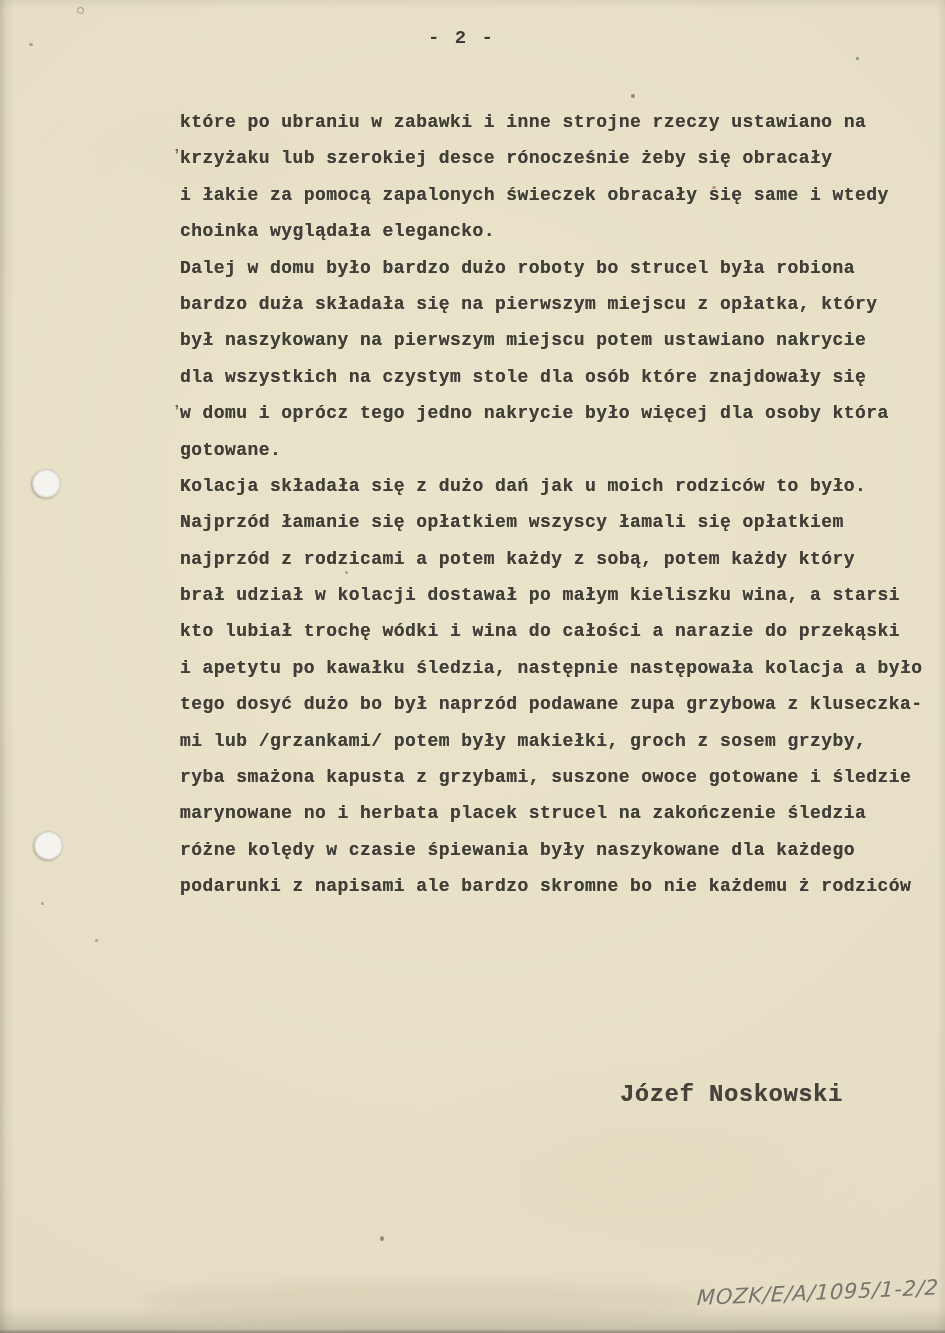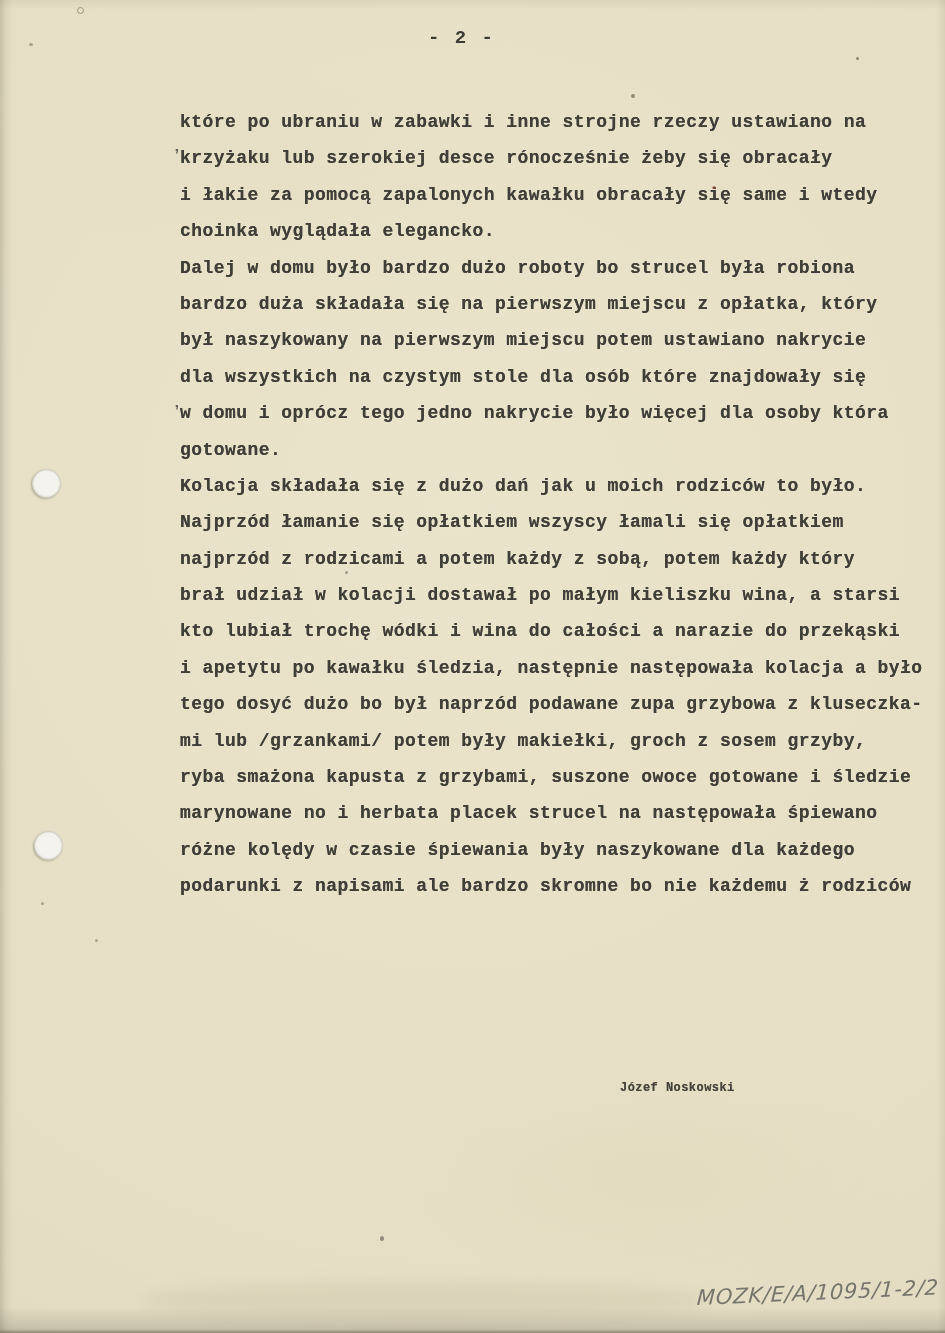--- a/index.html
+++ b/index.html
@@ -35,21 +35,21 @@
   }
   .tline{
     height:36.4px;line-height:36.4px;
     font-size:18px;font-weight:bold;
     letter-spacing:0.45px;white-space:pre;
     color:#403e38;
     text-shadow:0 0 0.6px rgba(58,54,46,0.75);
   }
   .signature{
     position:absolute;left:620px;top:1081px;
-    font-size:12px;font-weight:bold;letter-spacing:0.45px;
+    font-size:24px;font-weight:bold;letter-spacing:0.45px;
     color:#45433c;text-shadow:0 0 0.6px rgba(58,54,46,0.7);
   }
   .archive-ref{
     position:absolute;left:697px;top:1286px;
     font-family:"DejaVu Sans","Liberation Sans",sans-serif;
     font-style:italic;font-size:21px;letter-spacing:0.8px;
     color:#6b6a64;
     transform:rotate(-2.5deg) skewX(-6deg);
     transform-origin:left center;
     opacity:0.9;
@@ -88,38 +88,38 @@
 </head>
 <body>
 
 <div class="page">
 
   <div class="page-number">- 2 -</div>
 
   <div class="body-text">
       <div class="tline">które po ubraniu w zabawki i inne strojne rzeczy ustawiano na</div>
       <div class="tline">krzyżaku lub szerokiej desce rónocześnie żeby się obracały</div>
-      <div class="tline">i łakie za pomocą zapalonych kawałku obracały się same i wtedy</div>
+      <div class="tline">i łakie za pomocą zapalonych świeczek obracały się same i wtedy</div>
       <div class="tline">choinka wyglądała elegancko.</div>
       <div class="tline">Dalej w domu było bardzo dużo roboty bo strucel była robiona</div>
       <div class="tline">bardzo duża składała się na pierwszym miejscu z opłatka, który</div>
       <div class="tline">był naszykowany na pierwszym miejscu potem ustawiano nakrycie</div>
       <div class="tline">dla wszystkich na czystym stole dla osób które znajdowały się</div>
       <div class="tline">w domu i oprócz tego jedno nakrycie było więcej dla osoby która</div>
       <div class="tline">gotowane.</div>
       <div class="tline">Kolacja składała się z dużo dań jak u moich rodziców to było.</div>
       <div class="tline">Najprzód łamanie się opłatkiem wszyscy łamali się opłatkiem</div>
       <div class="tline">najprzód z rodzicami a potem każdy z sobą, potem każdy który</div>
       <div class="tline">brał udział w kolacji dostawał po małym kieliszku wina, a starsi</div>
       <div class="tline">kto lubiał trochę wódki i wina do całości a narazie do przekąski</div>
       <div class="tline">i apetytu po kawałku śledzia, następnie następowała kolacja a było</div>
       <div class="tline">tego dosyć dużo bo był naprzód podawane zupa grzybowa z kluseczka-</div>
       <div class="tline">mi lub /grzankami/ potem były makiełki, groch z sosem grzyby,</div>
       <div class="tline">ryba smażona kapusta z grzybami, suszone owoce gotowane i śledzie</div>
-      <div class="tline">marynowane no i herbata placek strucel na następowała śpiewano</div>
+      <div class="tline">marynowane no i herbata placek strucel na zakończenie śledzia</div>
       <div class="tline">różne kolędy w czasie śpiewania były naszykowane dla każdego</div>
       <div class="tline">podarunki z napisami ale bardzo skromne bo nie każdemu ż rodziców</div>
     </div>
 
   <div class="stray-mark mark-1">ʼ</div>
   <div class="stray-mark mark-2">ʼ</div>
 
   <div class="signature">Józef Noskowski</div>
 
   <div class="bleed"></div>

